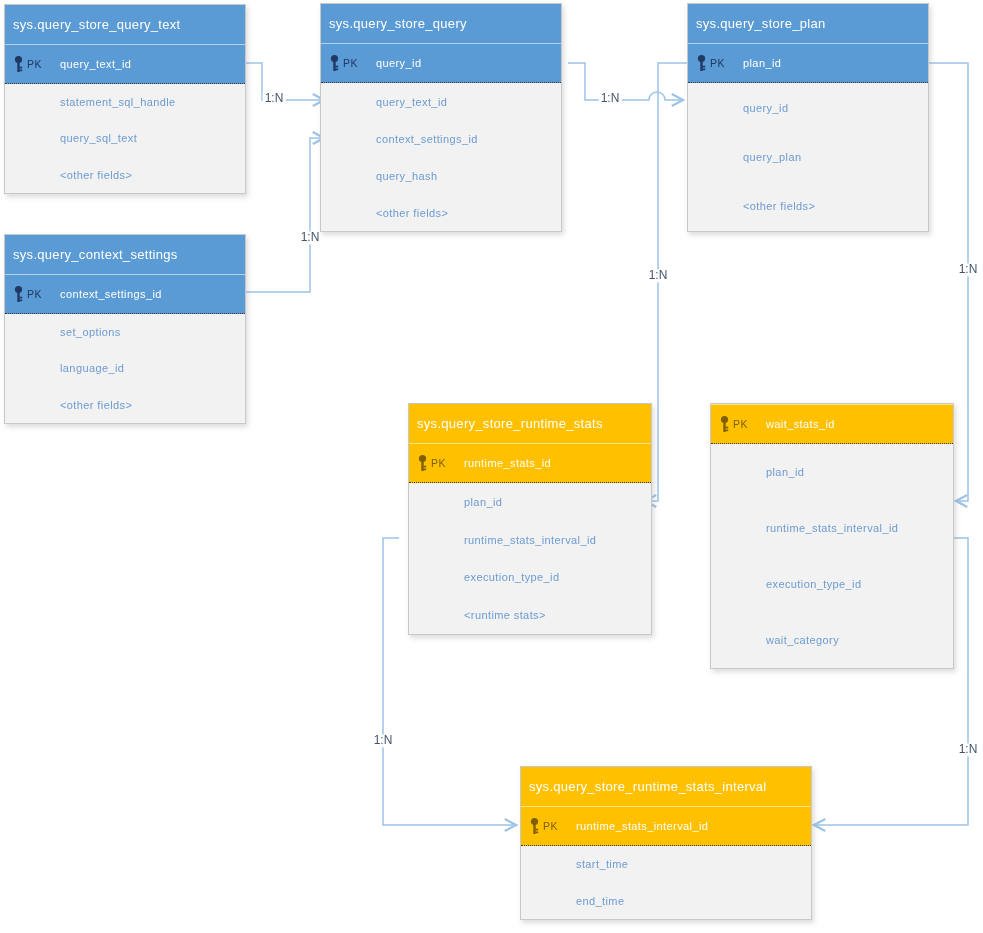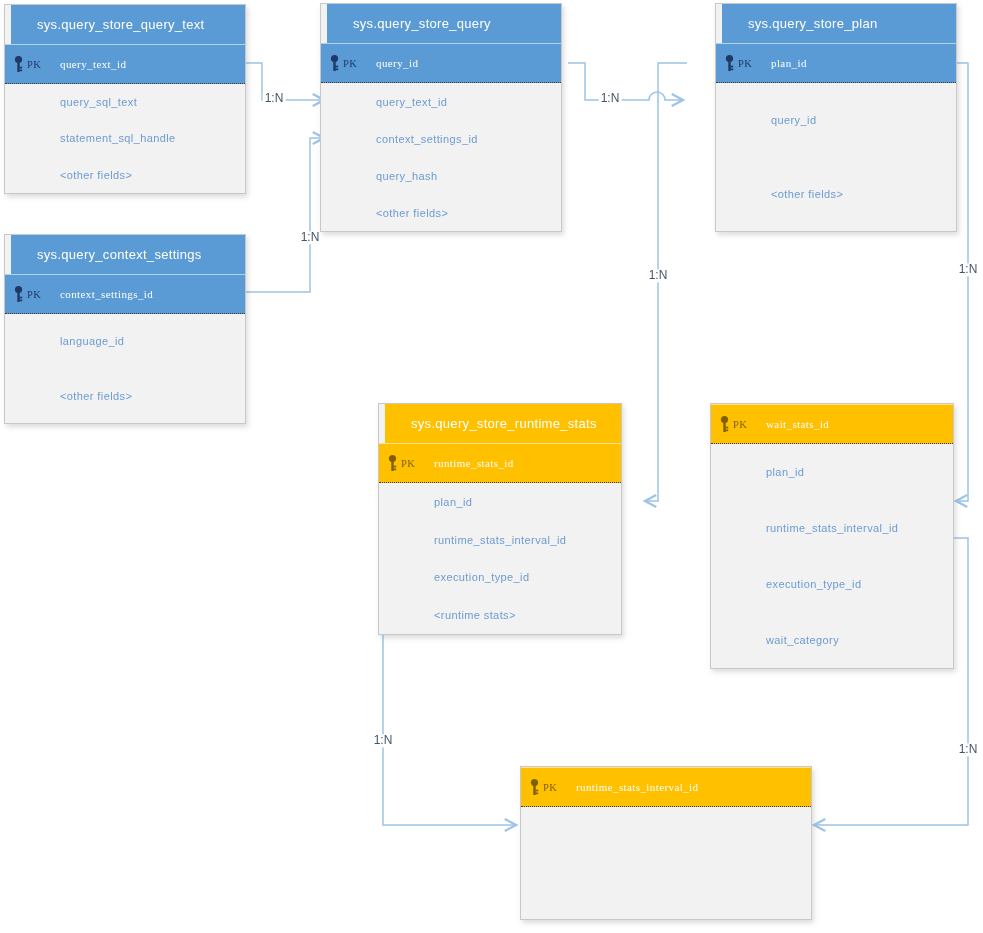--- a/index.html
+++ b/index.html
@@ -1,25 +1,25 @@
 <!DOCTYPE html>
 <html><head>
 <meta charset="utf-8">
 <style>
   html,body{margin:0;padding:0;background:#ffffff;}
   #canvas{position:relative;width:983px;height:933px;background:#fff;overflow:hidden;
           font-family:"Liberation Sans",sans-serif;}
   
   .tbl{position:absolute;display:flex;flex-direction:column;background:#f2f2f2;
        border:1px solid #c8c8c8;box-shadow:2px 3px 5px rgba(140,140,140,.30);}
-  .hd{height:39px;flex:0 0 39px;display:flex;align-items:center;padding-left:26px;
-      color:#ffffff;font-size:13px;letter-spacing:.3px;margin-left:6px;}
+  .hd{height:39px;flex:0 0 39px;display:flex;align-items:center;padding-left:8px;
+      color:#ffffff;font-size:13px;letter-spacing:.3px;}
   .pkrow{height:38px;flex:0 0 38px;display:flex;align-items:center;position:relative;
          border-top:1px solid rgba(255,255,255,.55);border-bottom:1px dotted #3b3b3b;
-         color:#ffffff;font-size:11px;letter-spacing:.4px;font-family:Liberation Serif, serif;}
+         color:#ffffff;font-size:11px;letter-spacing:.4px;}
   .blue .hd,.blue .pkrow{background:#5b9bd5;}
   .orange .hd,.orange .pkrow{background:#ffc000;}
   .keyic{position:absolute;left:8px;top:50%;transform:translateY(-50%);display:flex;}
   .pklab{position:absolute;left:22px;font-size:10.5px;}
   .blue .pklab{color:#1f3864;}
   .orange .pklab{color:#7f6000;}
   .blue .keyic svg{fill:#1f3864;}
   .orange .keyic svg{fill:#7f6000;}
   .pkname{position:absolute;left:55px;}
   .bd{flex:1;display:flex;flex-direction:column;background:#f2f2f2;}
@@ -67,22 +67,22 @@
             <circle cx="5.5" cy="4" r="3.6"></circle>
             <rect x="4.3" y="6" width="2.4" height="10.5"></rect>
             <rect x="6.4" y="11.2" width="2.8" height="1.7"></rect>
             <rect x="6.4" y="14" width="2.8" height="1.7"></rect>
           </svg>
         </span>
       <span class="pklab">PK</span>
       <span class="pkname">query_text_id</span>
     </div>
     <div class="bd">
+      <div class="fld">statement_sql_handle</div>
       <div class="fld">query_sql_text</div>
-      <div class="fld">statement_sql_handle</div>
       <div class="fld">&lt;other fields&gt;</div>
     </div>
   </div>
 
   <div class="tbl blue" style="left:320px;top:3px;width:240px;height:227px">
     <div class="hd">sys.query_store_query</div>
     <div class="pkrow">
       <span class="keyic">
           <svg width="12" height="17" viewBox="0 0 12 17">
             <circle cx="5.5" cy="4" r="3.6"></circle>
@@ -95,61 +95,63 @@
       <span class="pkname">query_id</span>
     </div>
     <div class="bd">
       <div class="fld">query_text_id</div>
       <div class="fld">context_settings_id</div>
       <div class="fld">query_hash</div>
       <div class="fld">&lt;other fields&gt;</div>
     </div>
   </div>
 
-  <div class="tbl blue" style="left:715px;top:3px;width:240px;height:227px">
+  <div class="tbl blue" style="left:687px;top:3px;width:240px;height:227px">
     <div class="hd">sys.query_store_plan</div>
     <div class="pkrow">
       <span class="keyic">
           <svg width="12" height="17" viewBox="0 0 12 17">
             <circle cx="5.5" cy="4" r="3.6"></circle>
             <rect x="4.3" y="6" width="2.4" height="10.5"></rect>
             <rect x="6.4" y="11.2" width="2.8" height="1.7"></rect>
             <rect x="6.4" y="14" width="2.8" height="1.7"></rect>
           </svg>
         </span>
       <span class="pklab">PK</span>
       <span class="pkname">plan_id</span>
     </div>
     <div class="bd">
       <div class="fld">query_id</div>
+      <div class="fld">query_plan</div>
       <div class="fld">&lt;other fields&gt;</div>
     </div>
   </div>
 
   <div class="tbl blue" style="left:4px;top:234px;width:240px;height:188px">
     <div class="hd">sys.query_context_settings</div>
     <div class="pkrow">
       <span class="keyic">
           <svg width="12" height="17" viewBox="0 0 12 17">
             <circle cx="5.5" cy="4" r="3.6"></circle>
             <rect x="4.3" y="6" width="2.4" height="10.5"></rect>
             <rect x="6.4" y="11.2" width="2.8" height="1.7"></rect>
             <rect x="6.4" y="14" width="2.8" height="1.7"></rect>
           </svg>
         </span>
       <span class="pklab">PK</span>
       <span class="pkname">context_settings_id</span>
     </div>
     <div class="bd">
+      <div class="fld">set_options</div>
       <div class="fld">language_id</div>
       <div class="fld">&lt;other fields&gt;</div>
     </div>
   </div>
 
-  <div class="tbl orange" style="left:378px;top:403px;width:242px;height:230px">
+  <div class="tbl orange" style="left:408px;top:403px;width:242px;height:230px">
     <div class="hd">sys.query_store_runtime_stats</div>
     <div class="pkrow">
       <span class="keyic">
           <svg width="12" height="17" viewBox="0 0 12 17">
             <circle cx="5.5" cy="4" r="3.6"></circle>
             <rect x="4.3" y="6" width="2.4" height="10.5"></rect>
             <rect x="6.4" y="11.2" width="2.8" height="1.7"></rect>
             <rect x="6.4" y="14" width="2.8" height="1.7"></rect>
           </svg>
         </span>
@@ -179,27 +181,32 @@
     </div>
     <div class="bd">
       <div class="fld">plan_id</div>
       <div class="fld">runtime_stats_interval_id</div>
       <div class="fld">execution_type_id</div>
       <div class="fld">wait_category</div>
     </div>
   </div>
 
   <div class="tbl orange" style="left:520px;top:766px;width:290px;height:152px">
+    <div class="hd">sys.query_store_runtime_stats_interval</div>
     <div class="pkrow">
       <span class="keyic">
           <svg width="12" height="17" viewBox="0 0 12 17">
             <circle cx="5.5" cy="4" r="3.6"></circle>
             <rect x="4.3" y="6" width="2.4" height="10.5"></rect>
             <rect x="6.4" y="11.2" width="2.8" height="1.7"></rect>
             <rect x="6.4" y="14" width="2.8" height="1.7"></rect>
           </svg>
         </span>
       <span class="pklab">PK</span>
       <span class="pkname">runtime_stats_interval_id</span>
     </div>
+    <div class="bd">
+      <div class="fld">start_time</div>
+      <div class="fld">end_time</div>
+    </div>
   </div>
 
 </div>
 
 </body></html>

